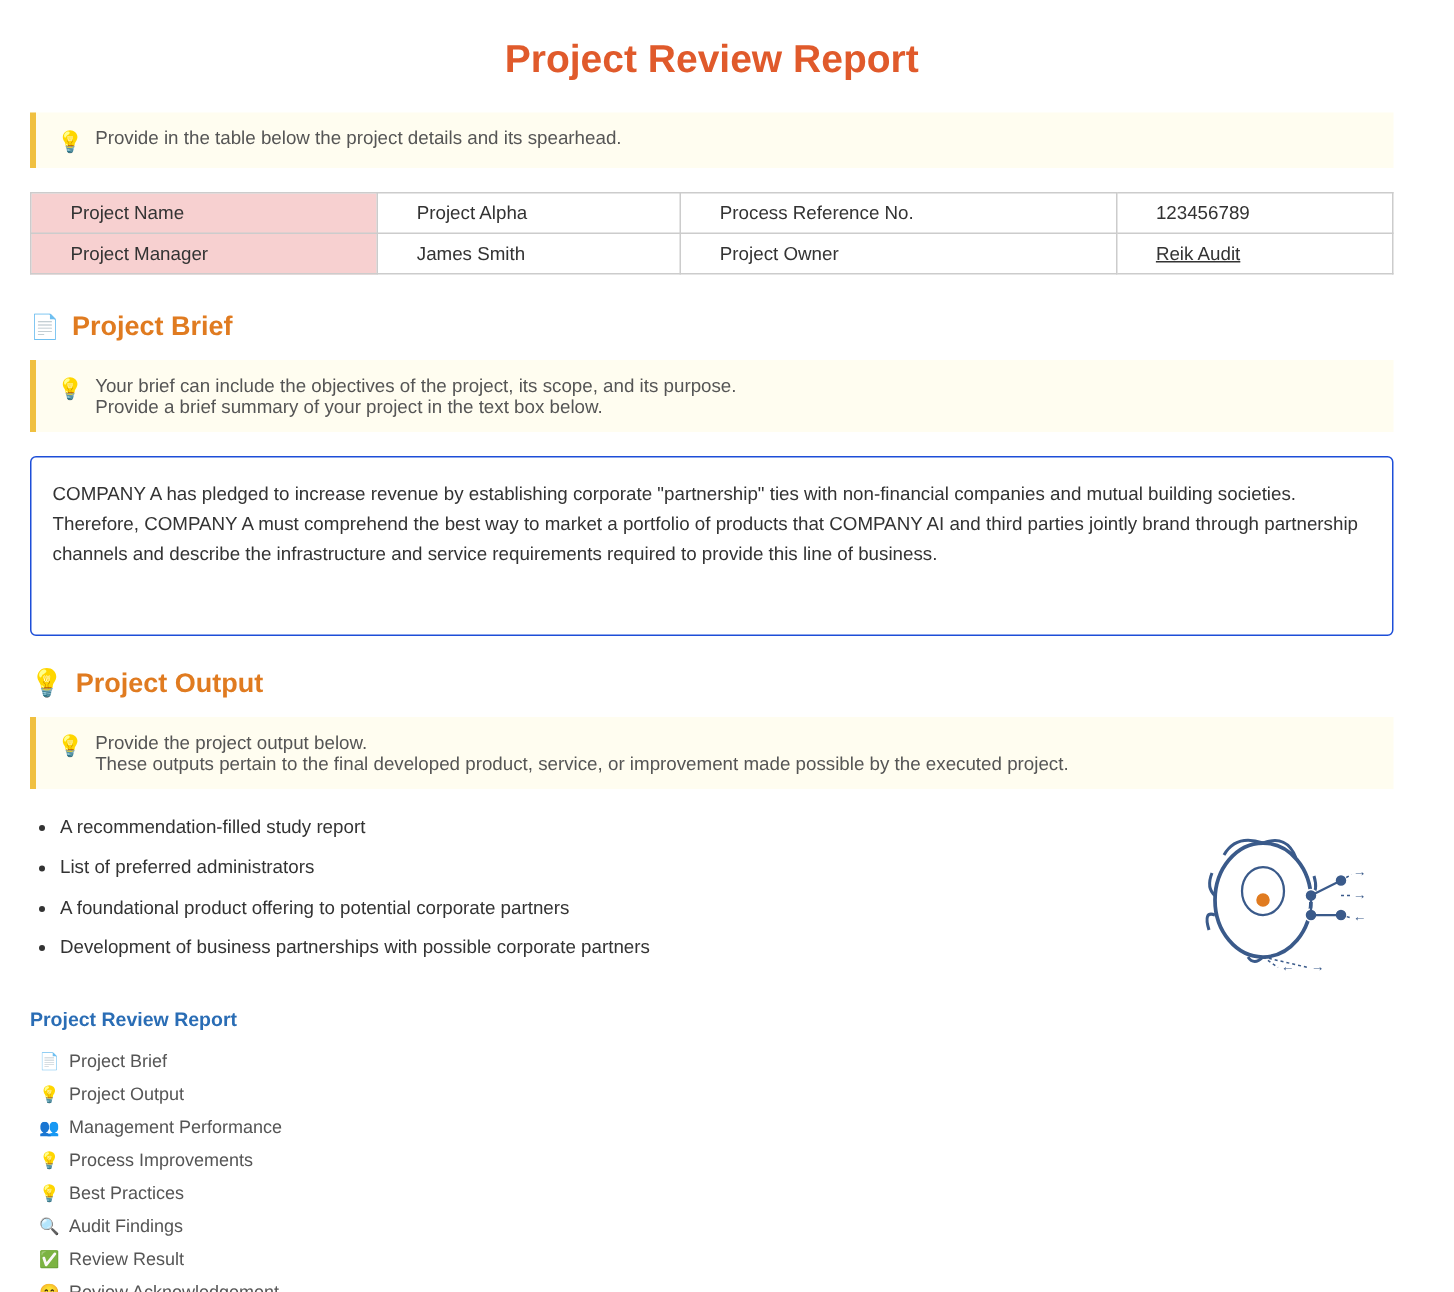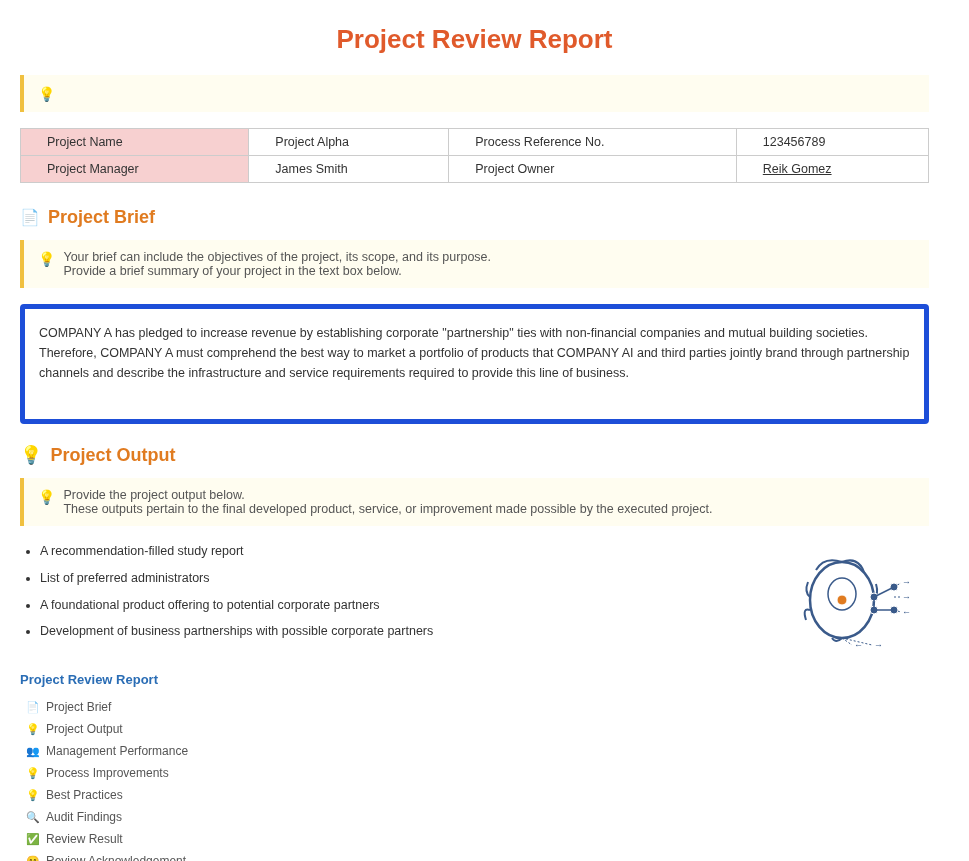--- a/index.html
+++ b/index.html
@@ -22,21 +22,21 @@
     .project-table tr:nth-child(2) td:first-child,
     .project-table tr:nth-child(3) td:first-child { background: #f7d0d0; }
 
     
     .section-heading { display: flex; align-items: center; gap: 8px; margin-bottom: 12px; margin-top: 10px; }
     .section-heading .icon { font-size: 18px; color: #f0c040; }
     .section-heading .icon-doc { font-size: 16px; color: #999; }
     .section-heading h2 { font-size: 18px; font-weight: bold; color: #e07b20; }
 
     
-    .text-box { border: 5px solid #1d4ed8; border-radius: 4px; padding: 14px; margin-bottom: 20px; min-height: 120px; font-size: 12.5px; line-height: 1.6; color: #333; }
+    .text-box { border: 1px solid #1d4ed8; border-radius: 4px; padding: 14px; margin-bottom: 20px; min-height: 120px; font-size: 12.5px; line-height: 1.6; color: #333; }
 
     
     .bullet-section { display: flex; align-items: flex-start; gap: 20px; margin-bottom: 10px; }
     .bullet-list { flex: 1; }
     .bullet-list ul { padding-left: 20px; }
     .bullet-list ul li { margin-bottom: 8px; font-size: 12.5px; line-height: 1.5; }
 
     
     .brain-graphic { width: 140px; flex-shrink: 0; display: flex; align-items: center; justify-content: center; }
 
@@ -55,35 +55,36 @@
 </head>
 <body>
 
 <div class="page-wrapper">
   <div class="main-content">
 
     <h1 class="report-title">Project Review Report</h1>
 
     <div class="info-box">
       <span class="bulb">💡</span>
+      <span>Provide in the table below the project details and its spearhead.</span>
     </div>
 
     <table class="project-table">
       <tbody id="project-table-body">
           <tr>
             <td>Project Name</td>
             <td>Project Alpha</td>
             <td>Process Reference No.</td>
             <td>123456789</td>
           </tr>
           <tr>
             <td>Project Manager</td>
             <td>James Smith</td>
             <td>Project Owner</td>
-            <td style="text-decoration: underline;">Reik Gomez</td>
+            <td style="text-decoration: underline;">Reik Audit</td>
           </tr>
         </tbody>
     </table>
 
     <div class="section-heading">
       <span class="icon-doc">📄</span>
       <h2>Project Brief</h2>
     </div>
 
     <div class="info-box">

